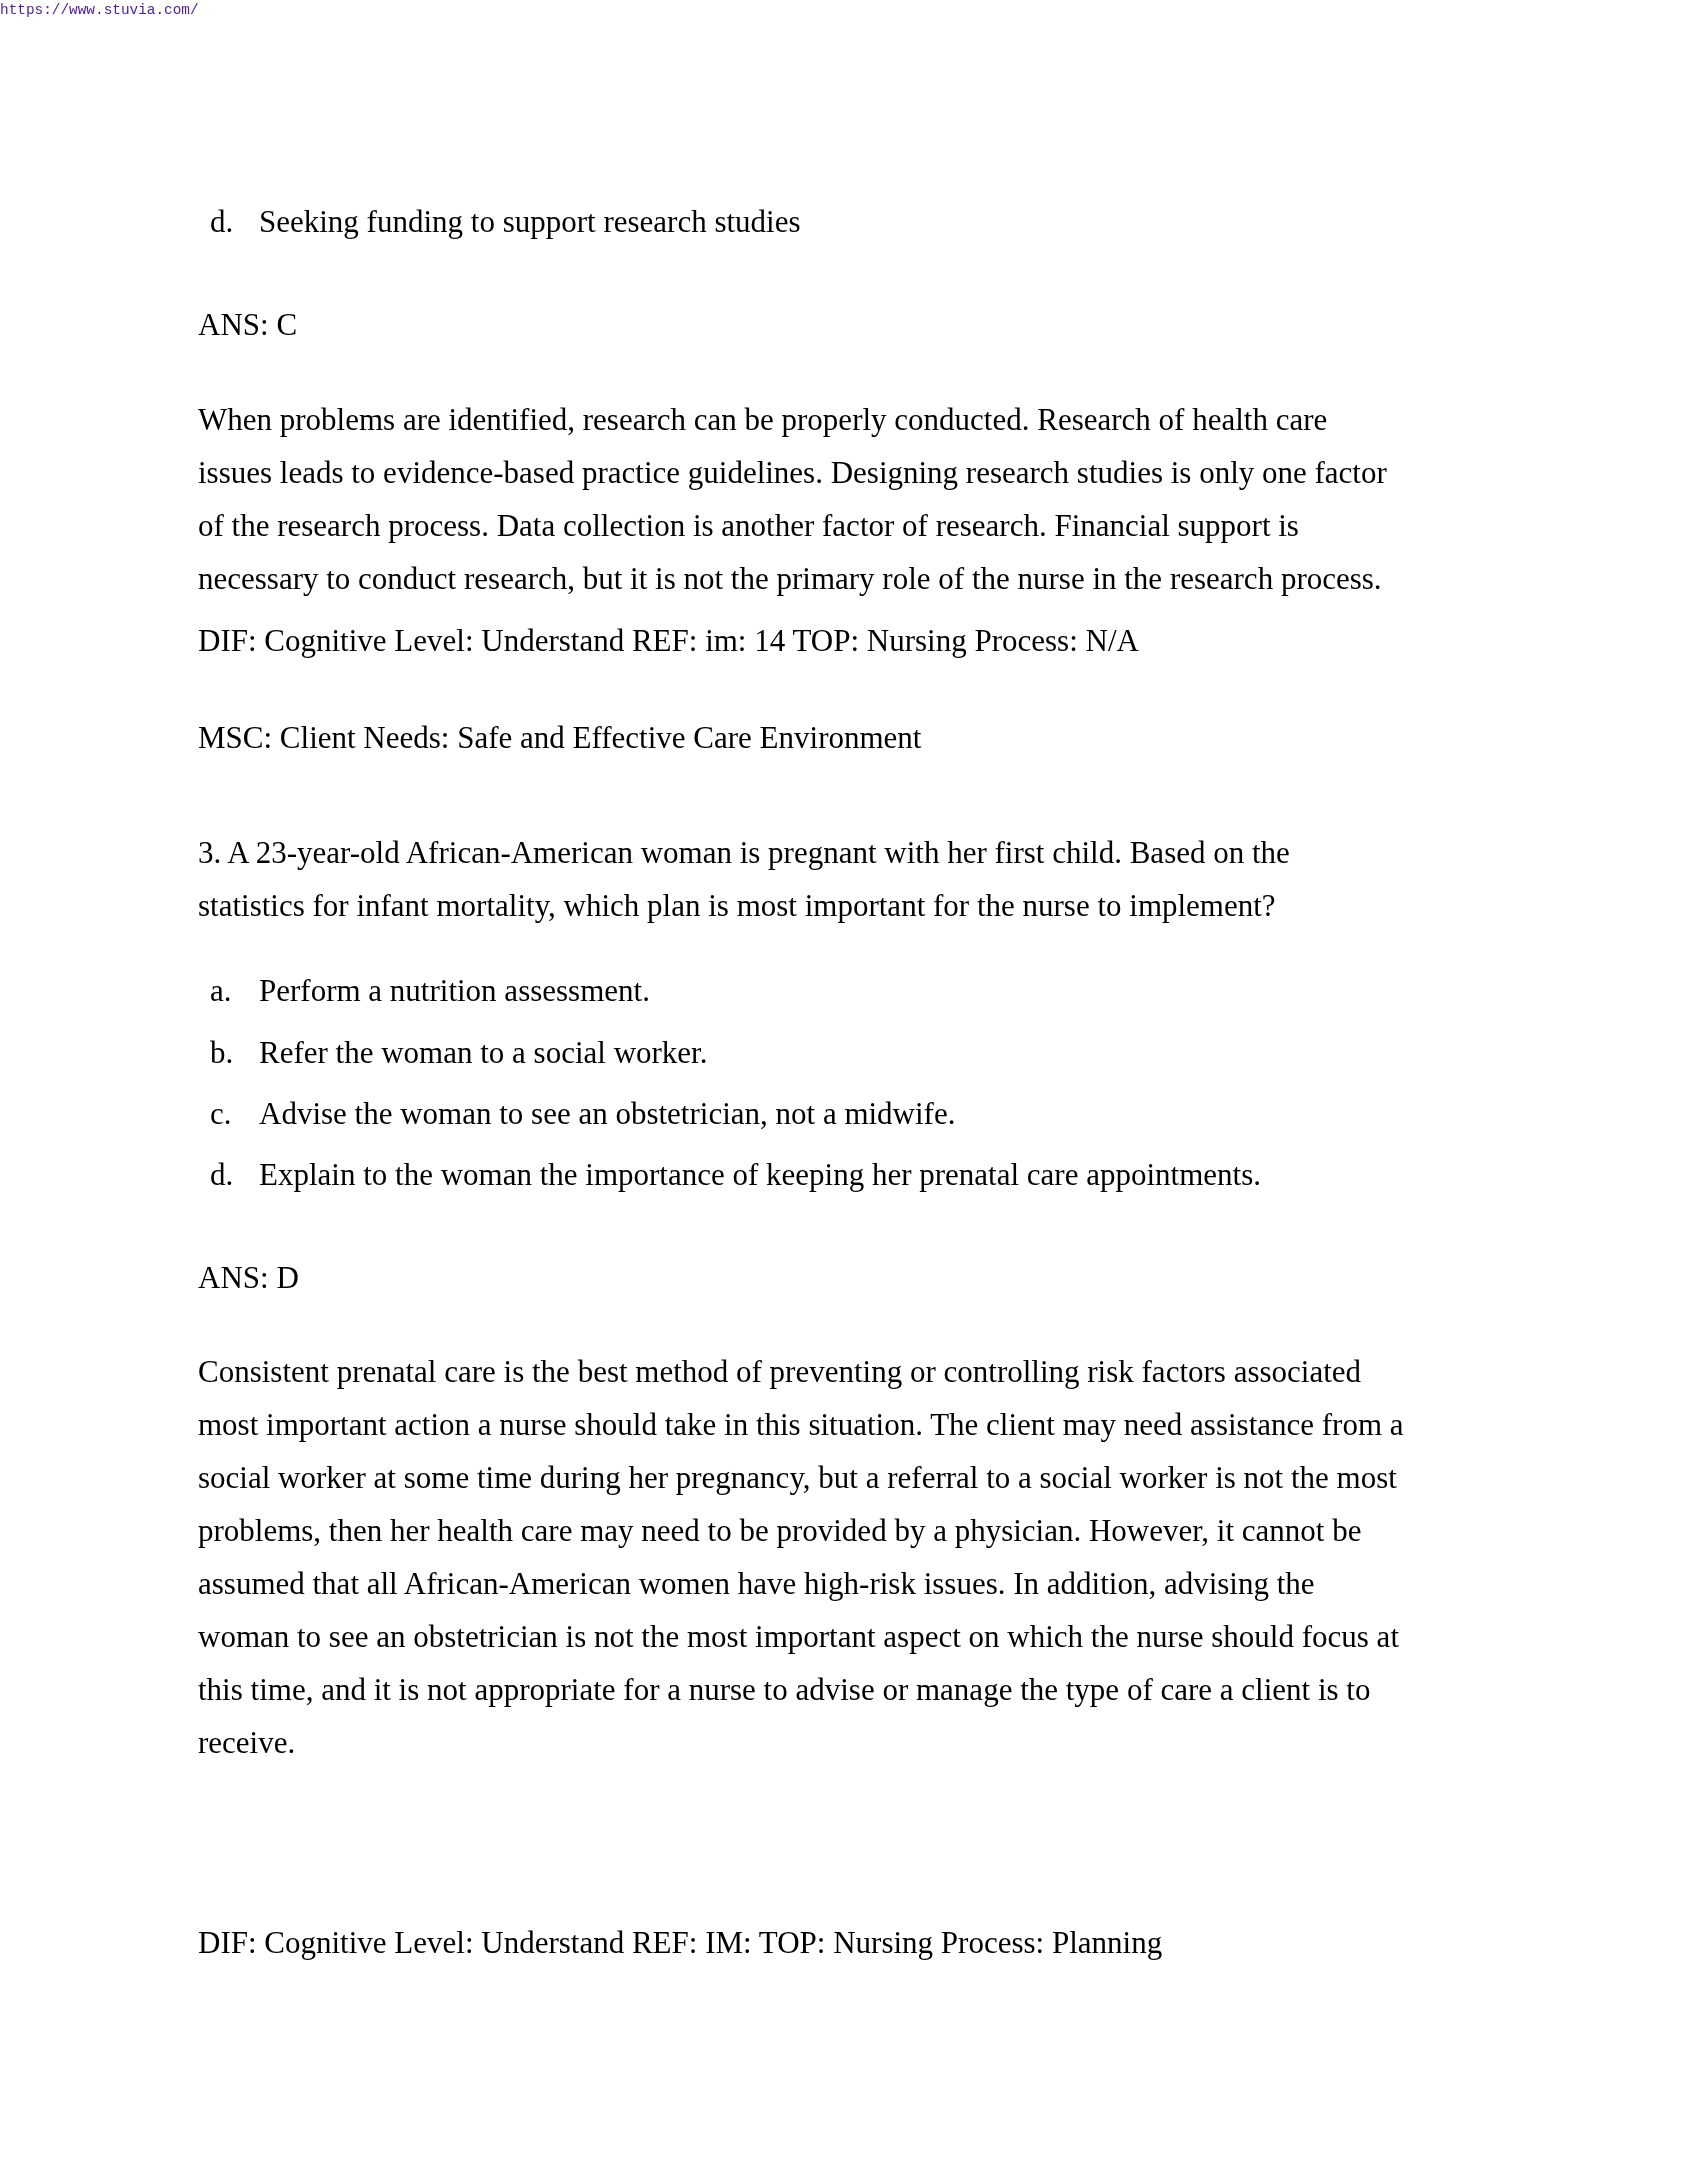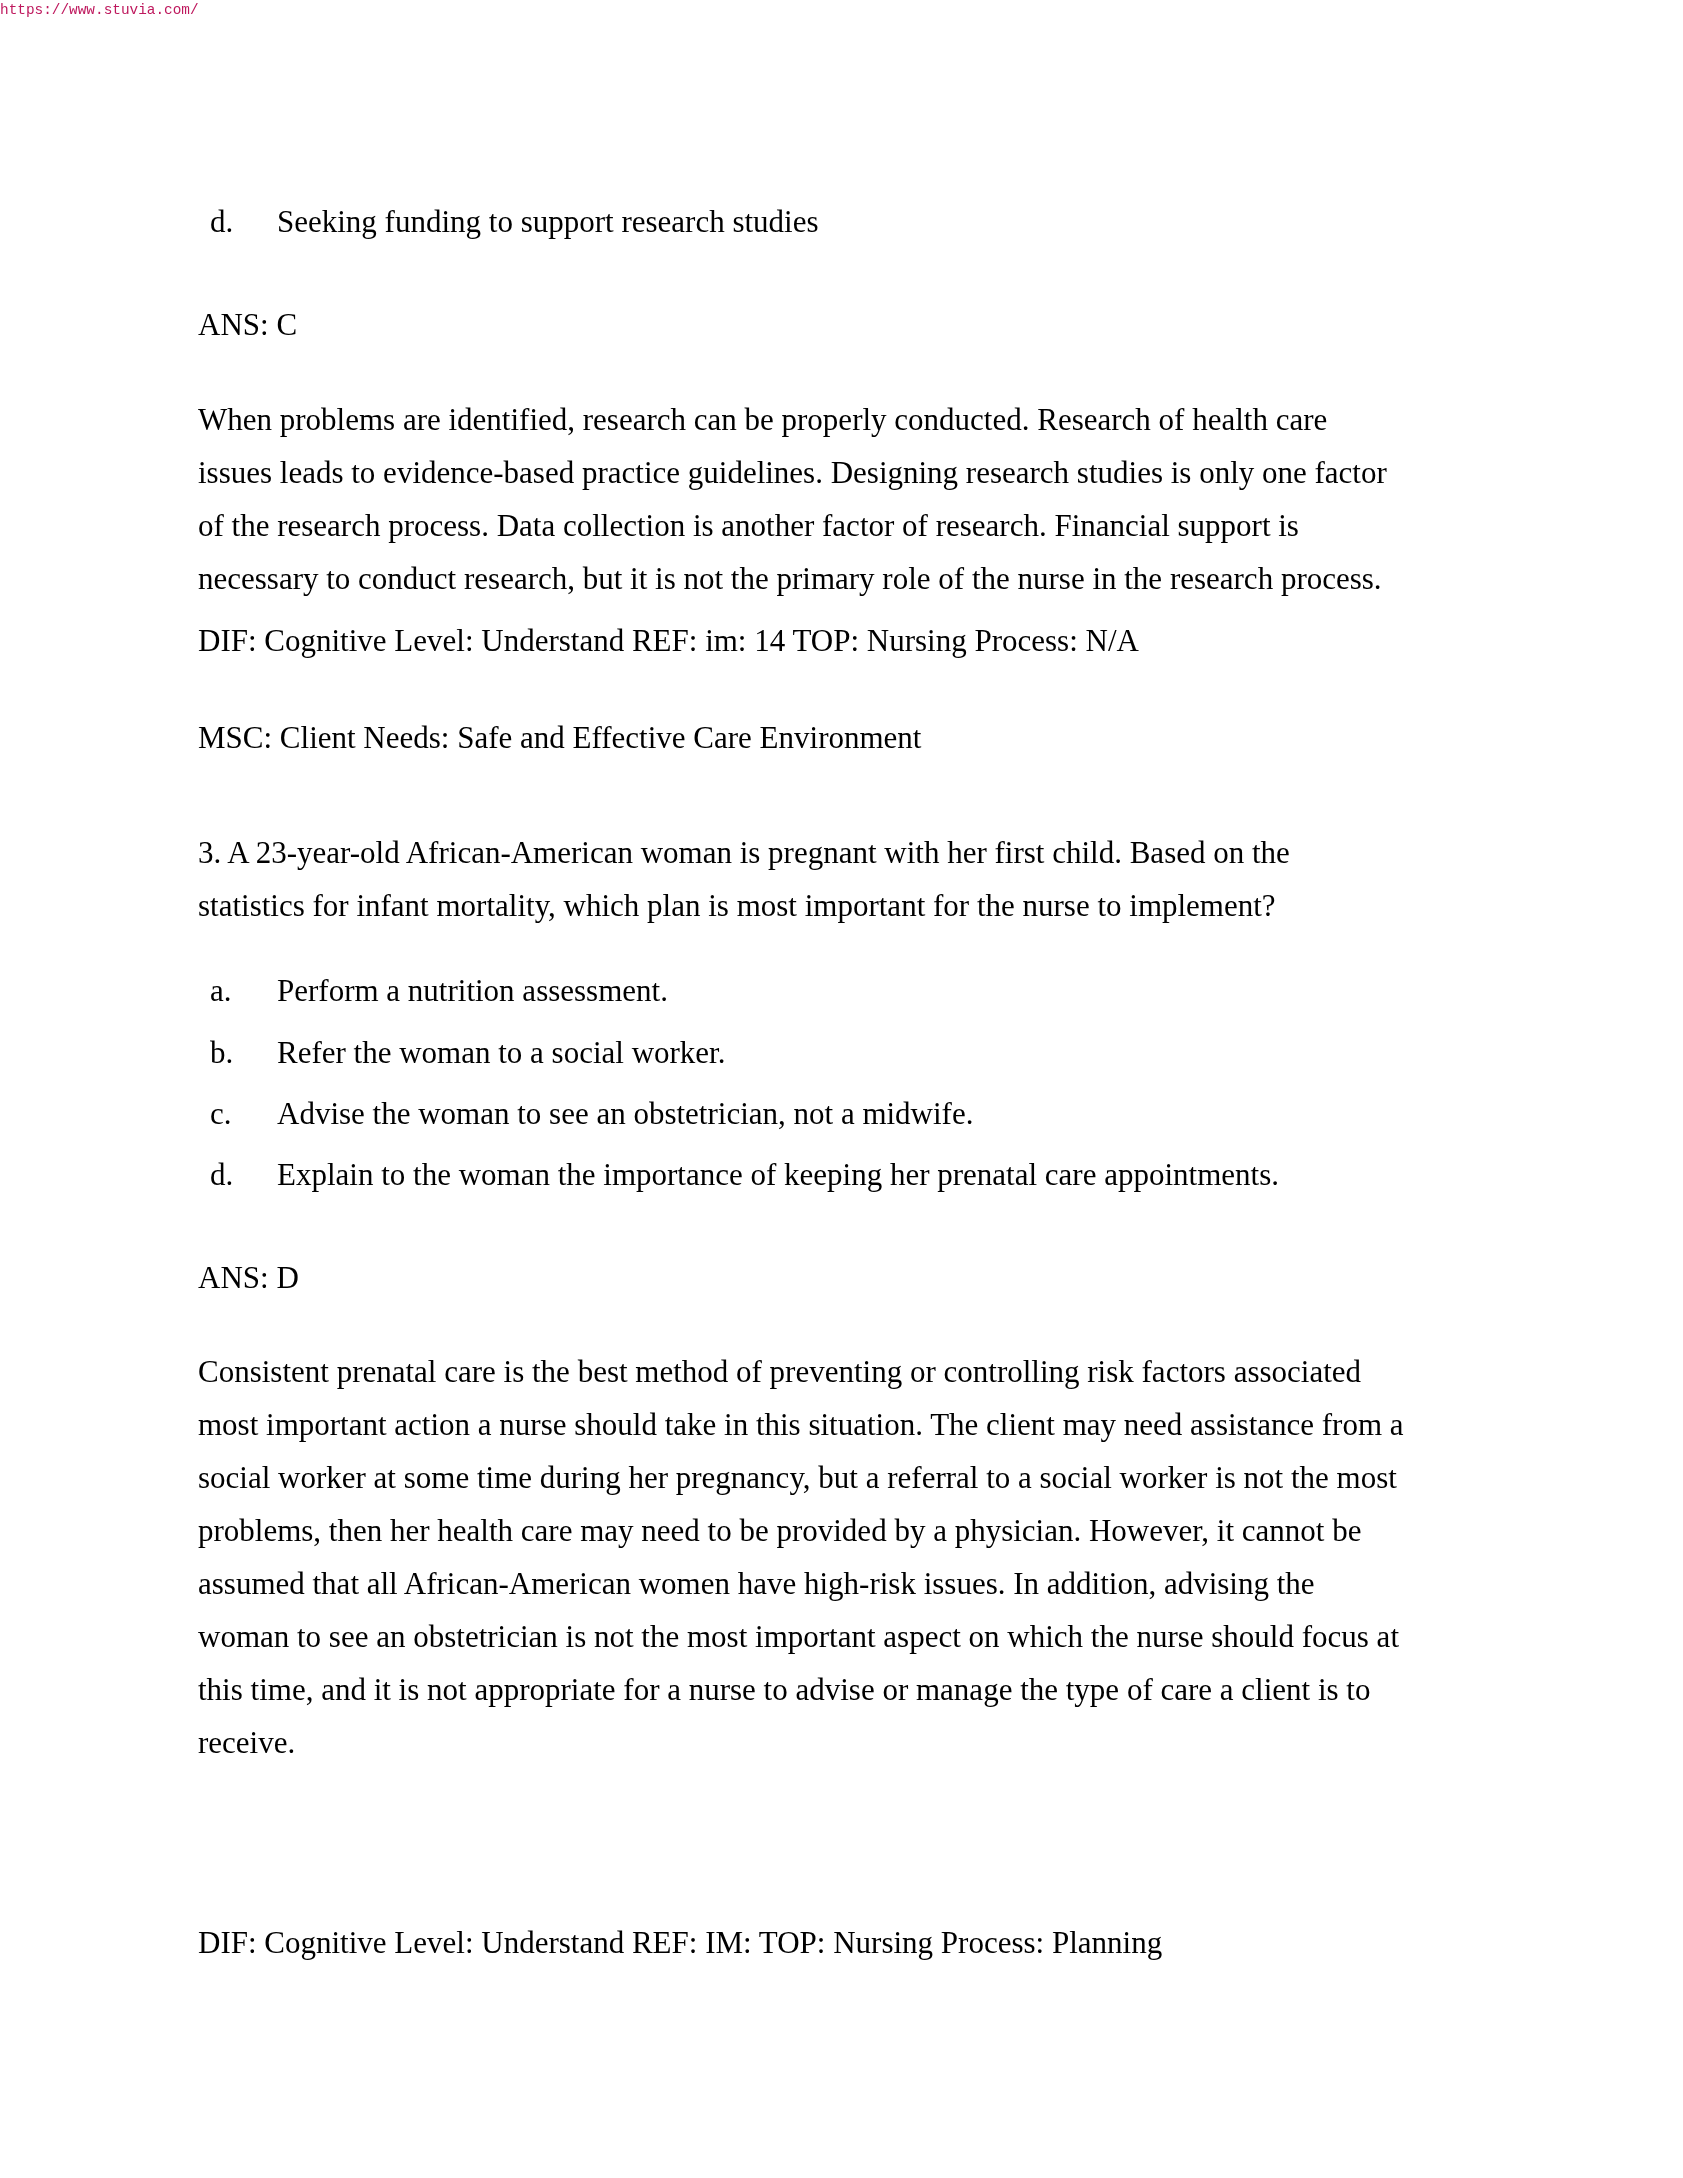--- a/index.html
+++ b/index.html
@@ -13,21 +13,21 @@
       position: relative;
       overflow: hidden;
       color: #000000;
     }
     .url-header {
       position: absolute;
       left: 0;
       top: 2px;
       font-family: "Liberation Mono", "DejaVu Sans Mono", monospace;
       font-size: 14.4px;
-      color: #be185d;
+      color: #4c1d95;
       white-space: nowrap;
     }
     .doc {
       position: absolute;
       left: 198px;
       top: 0;
       width: 1307px;
       font-family: "Liberation Serif", "DejaVu Serif", serif;
       font-size: 31px;
       color: #000;
@@ -51,21 +51,21 @@
       position: absolute;
       left: 0;
       white-space: nowrap;
     }
     .opt .letter {
       position: absolute;
       left: 12px;
     }
     .opt .otext {
       position: absolute;
-      left: 79px;
+      left: 61px;
     }
   </style>
 </head>
 <body>
 
 <div class="url-header">https://www.stuvia.com/</div>
 
 <div class="doc">
 
   <div class="opt" style="top:204px;">

